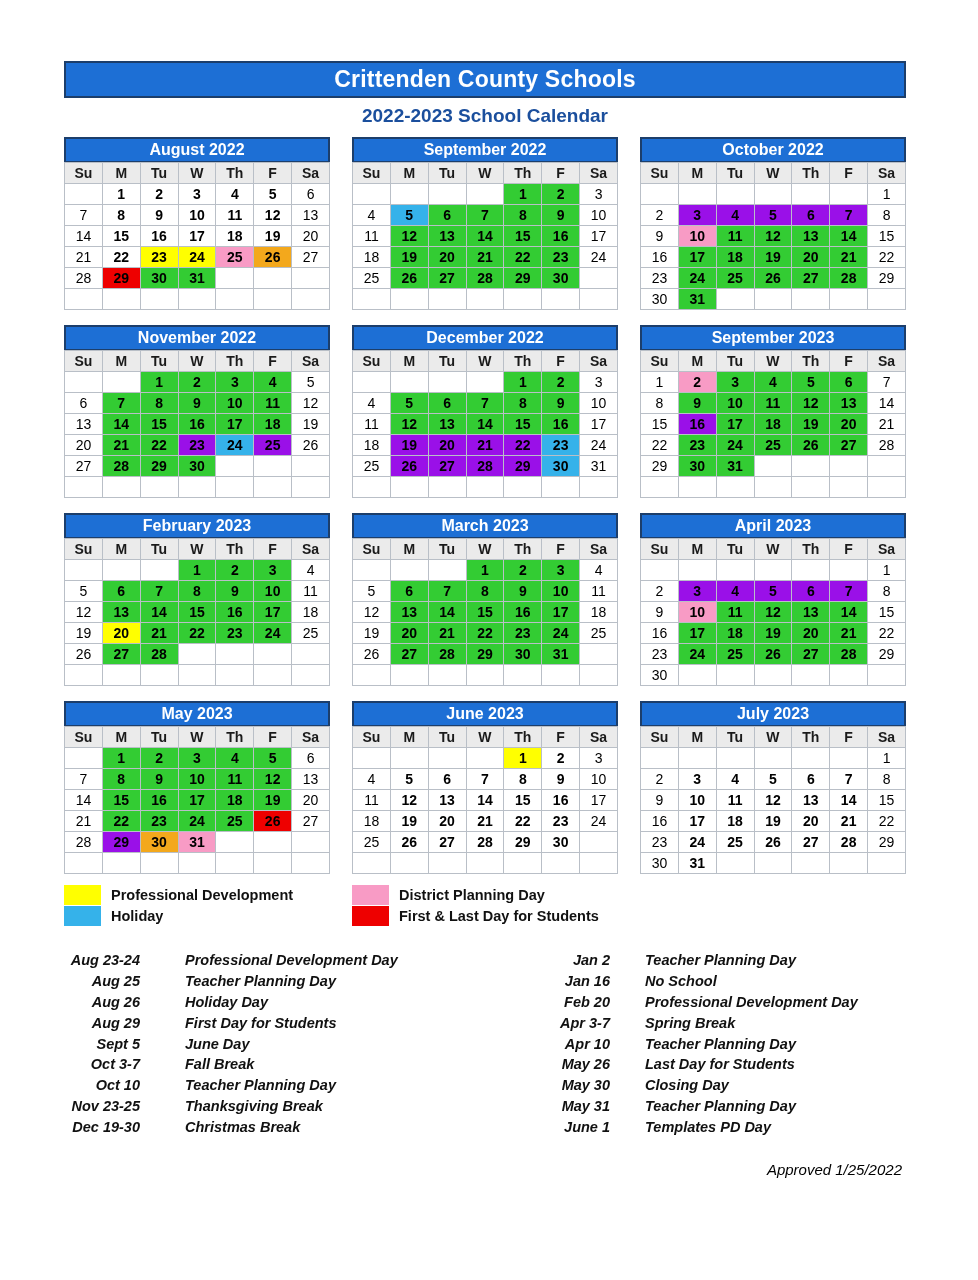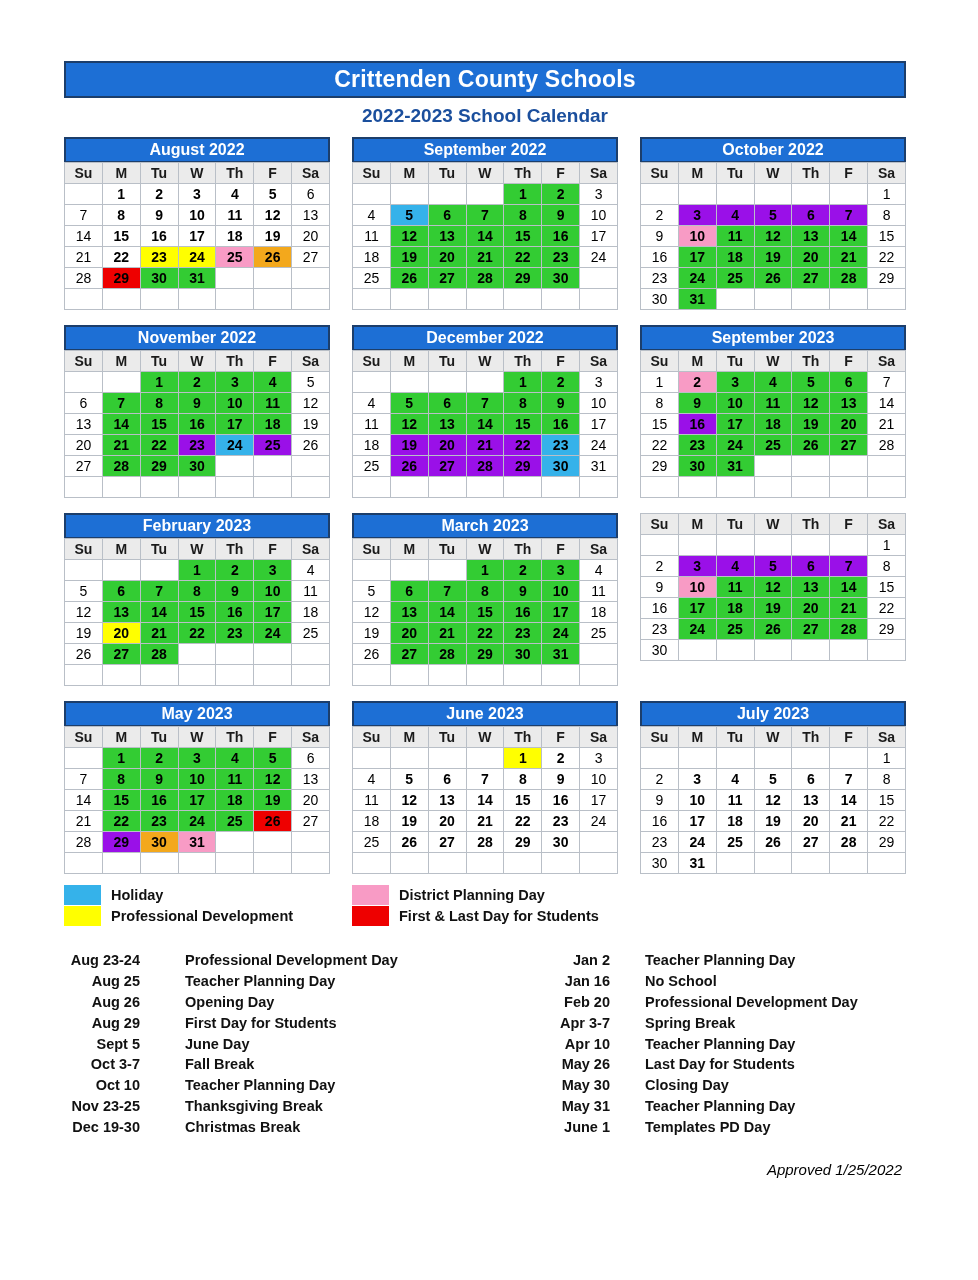--- a/index.html
+++ b/index.html
@@ -70,20 +70,21 @@
     column-gap: 22px;
     align-items: start;
   }
   .legend-col { display: flex; flex-direction: column; }
   .legend-item { display: flex; align-items: center; height: 21px; }
   .legend-swatch { width: 37px; height: 20px; flex: 0 0 37px; }
   .legend-label { margin-left: 10px; font-size: 14.5px; font-weight: bold; color: #111; white-space: nowrap; }
   .keydates {
     margin-top: 24px;
     display: flex;
+    font-style: italic;
   }
   .kd-col { display: flex; flex-direction: column; }
   .kd-col-left { width: 450px; }
   .kd-row { display: flex; height: 20.8px; align-items: center; }
   .kd-date { font-size: 14.5px; font-weight: bold; color: #111; text-align: right; }
   .kd-col-left .kd-date { width: 140px; }
   .kd-col-right .kd-date { width: 160px; }
   .kd-event { font-size: 14.5px; font-weight: bold; color: #111; }
   .kd-col-left .kd-event { margin-left: 45px; }
   .kd-col-right .kd-event { margin-left: 35px; }
@@ -681,20 +682,21 @@
               <td class="wd"></td>
               <td class="wd"></td>
               <td class="wd"></td>
               <td class="wd"></td>
               <td class="we"></td>
             </tr>
           </tbody>
         </table>
       </div>
       <div class="month">
+        <div class="month-title">April 2023</div>
         <table>
           <thead>
             <tr>
               <th>Su</th>
               <th>M</th>
               <th>Tu</th>
               <th>W</th>
               <th>Th</th>
               <th>F</th>
               <th>Sa</th>
@@ -972,26 +974,26 @@
               <td class="we"></td>
             </tr>
           </tbody>
         </table>
       </div>
     </div>
 
   <div class="legend">
       <div class="legend-col">
         <div class="legend-item">
+          <div class="legend-swatch" style="background: rgb(255, 255, 0);"></div>
+          <div class="legend-label">Professional Development</div>
+        </div>
+        <div class="legend-item">
           <div class="legend-swatch" style="background: rgb(53, 178, 234);"></div>
           <div class="legend-label">Holiday</div>
-        </div>
-        <div class="legend-item">
-          <div class="legend-swatch" style="background: rgb(255, 255, 0);"></div>
-          <div class="legend-label">Professional Development</div>
         </div>
       </div>
       <div class="legend-col">
         <div class="legend-item">
           <div class="legend-swatch" style="background: rgb(248, 155, 197);"></div>
           <div class="legend-label">District Planning Day</div>
         </div>
         <div class="legend-item">
           <div class="legend-swatch" style="background: rgb(238, 0, 0);"></div>
           <div class="legend-label">First &amp; Last Day for Students</div>
@@ -1004,21 +1006,21 @@
         <div class="kd-row">
           <div class="kd-date">Aug 23-24</div>
           <div class="kd-event">Professional Development Day</div>
         </div>
         <div class="kd-row">
           <div class="kd-date">Aug 25</div>
           <div class="kd-event">Teacher Planning Day</div>
         </div>
         <div class="kd-row">
           <div class="kd-date">Aug 26</div>
-          <div class="kd-event">Opening Day</div>
+          <div class="kd-event">Holiday Day</div>
         </div>
         <div class="kd-row">
           <div class="kd-date">Aug 29</div>
           <div class="kd-event">First Day for Students</div>
         </div>
         <div class="kd-row">
           <div class="kd-date">Sept 5</div>
           <div class="kd-event">June Day</div>
         </div>
         <div class="kd-row">

